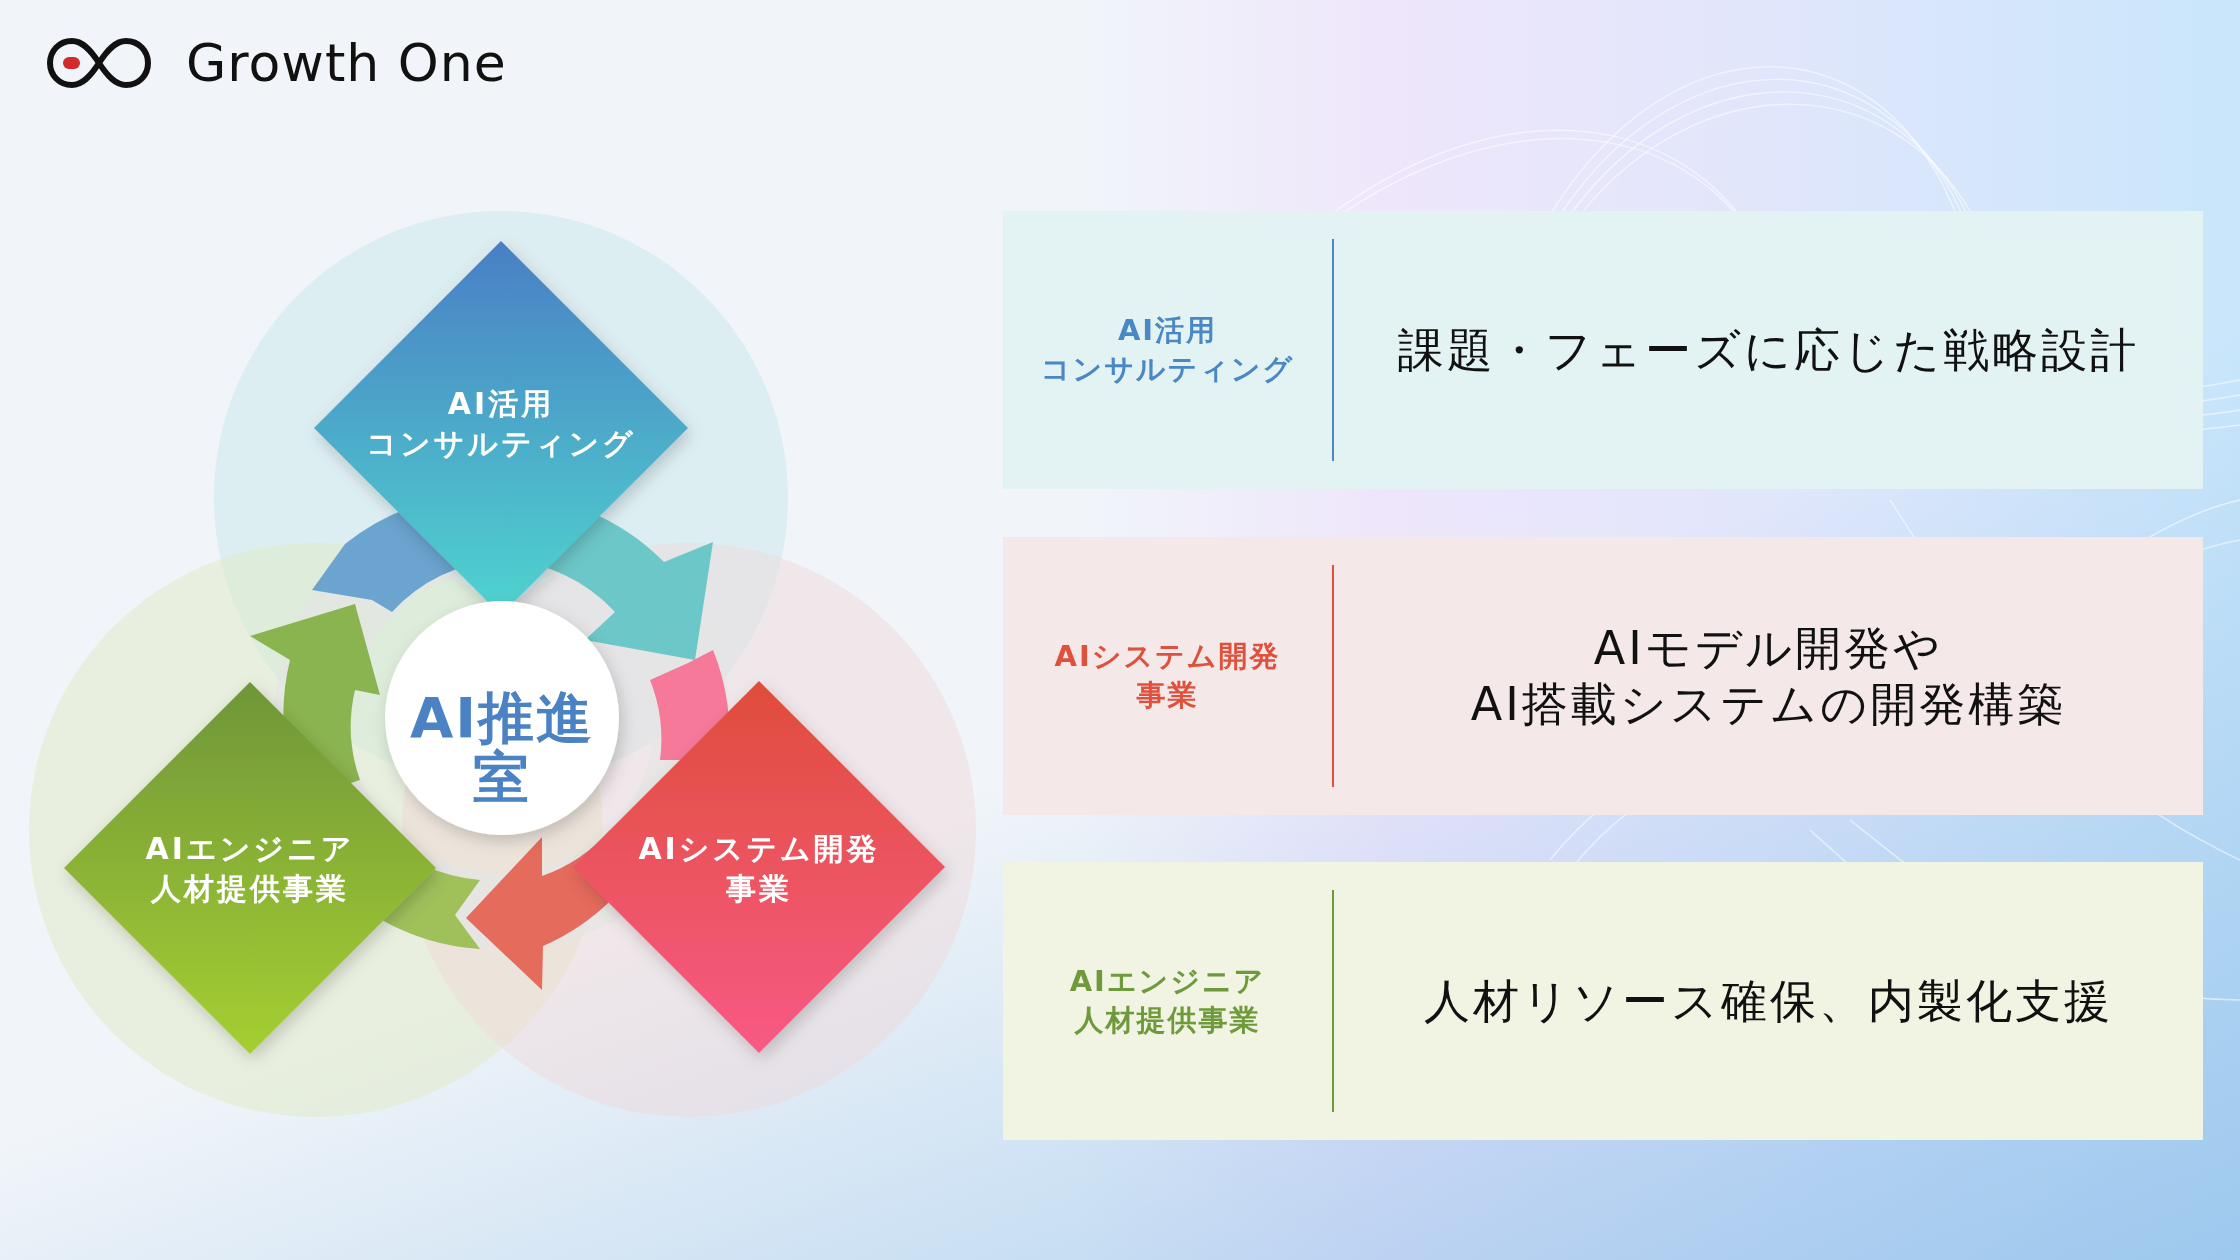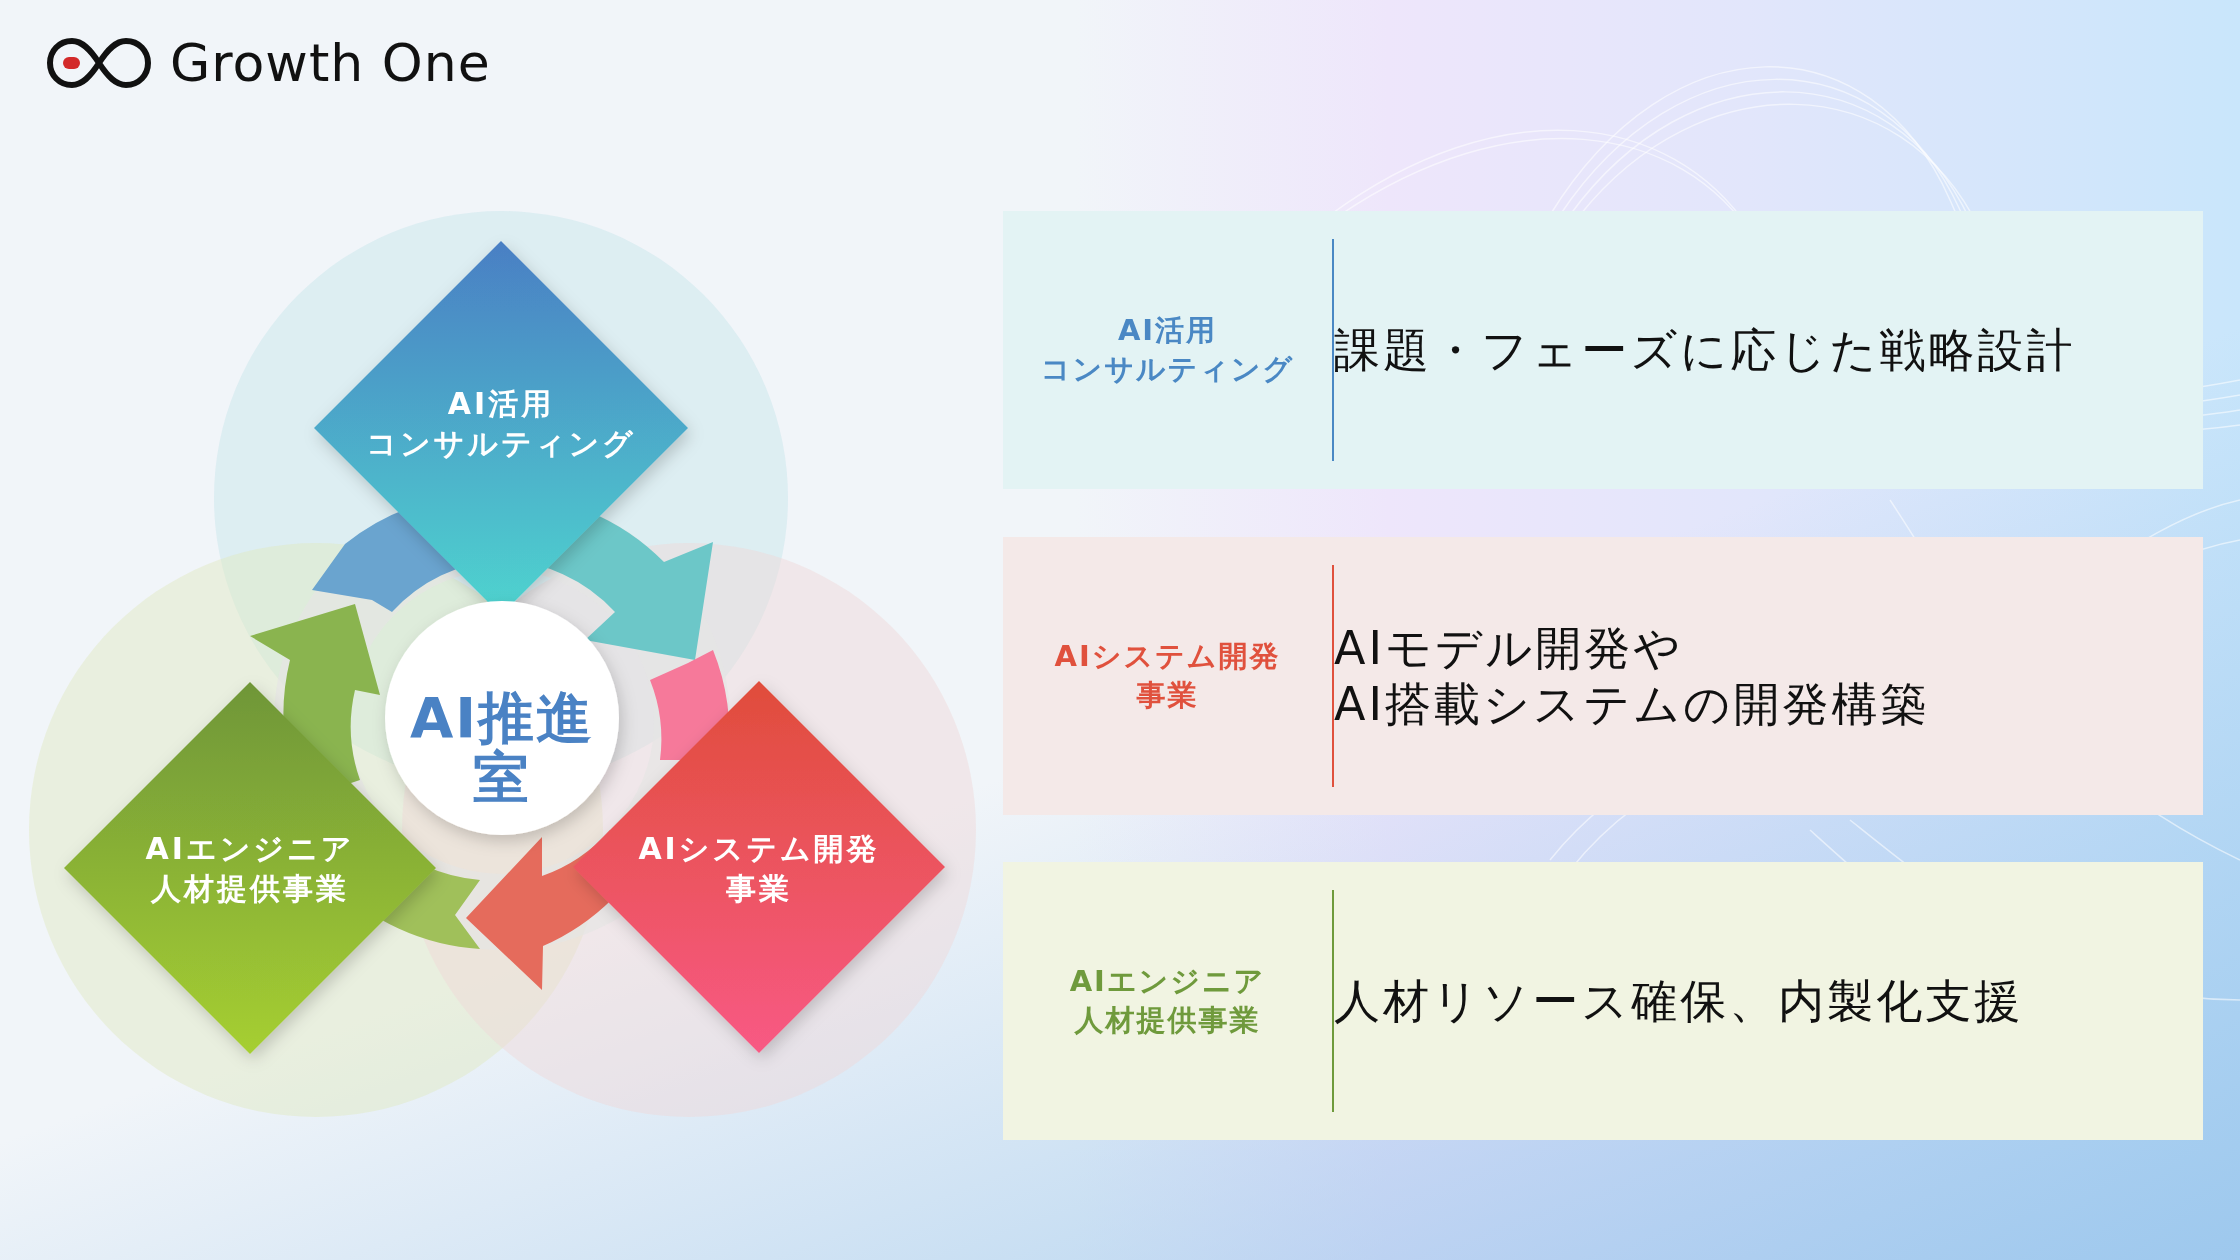--- a/index.html
+++ b/index.html
@@ -5,40 +5,40 @@
   html, body { margin:0; padding:0; }
   body {
     width:2240px; height:1260px; position:relative; overflow:hidden;
     font-family: "DejaVu Sans", "Liberation Sans", sans-serif;
     background:
       linear-gradient(160deg, rgba(255,255,255,0) 55%, rgba(150,195,235,0.85) 100%),
       linear-gradient(90deg, #f1f5f9 0%, #f1f5f9 48%, #eee6fb 62%, #e2e6fb 78%, #c9e6fb 100%);
   }
   .bg-waves { position:absolute; left:1250px; top:0; width:990px; height:1260px; }
   .logo { position:absolute; left:46px; top:34px; height:58px; display:flex; align-items:center; }
-  .logo-text { font-family:"DejaVu Sans", sans-serif; font-size:52px; color:#111; margin-left:18px; letter-spacing:1px; font-weight:400; line-height:58px; }
+  .logo-text { font-family:"DejaVu Sans", sans-serif; font-size:52px; color:#111; margin-left:34px; letter-spacing:1px; font-weight:400; line-height:58px; }
   .diagram { position:absolute; left:0; top:0; width:1000px; height:1260px; }
   .diamond-label {
     position:absolute; width:320px; text-align:center; color:#fff; font-weight:bold;
     font-size:30px; line-height:40px; letter-spacing:3px;
   }
   .center-label {
     position:absolute; left:385px; top:688px; width:234px; text-align:center;
     font-size:56px; font-weight:bold; color:#4a82c4; letter-spacing:2px; line-height:60px;
   }
   .card {
     position:absolute; left:1003px; width:1200px; height:278px;
     display:flex; align-items:center;
   }
   .card-label {
     width:329px; text-align:center; font-weight:bold; font-size:29px; line-height:39px; letter-spacing:2px;
   }
   .card-divider { width:2px; height:222px; }
   .card-desc {
-    flex:1; text-align:left; font-size:46px; line-height:56px; color:#111; letter-spacing:3px; font-weight:500;
+    flex:1; text-align:center; font-size:46px; line-height:56px; color:#111; letter-spacing:3px; font-weight:500;
   }
 </style>
 </head>
 <body>
 
 <svg class="bg-waves" viewBox="0 0 990 1260">
   <g fill="none" stroke="#ffffff" stroke-opacity="0.55" stroke-width="1.5">
     <path d="M80 215 C 250 90, 420 110, 500 230 S 700 520, 820 420"></path>
     <path d="M90 215 C 260 100, 430 120, 505 240 S 705 530, 830 430"></path>
     <path d="M300 215 C 420 20, 620 20, 700 200 S 780 420, 990 380"></path>

